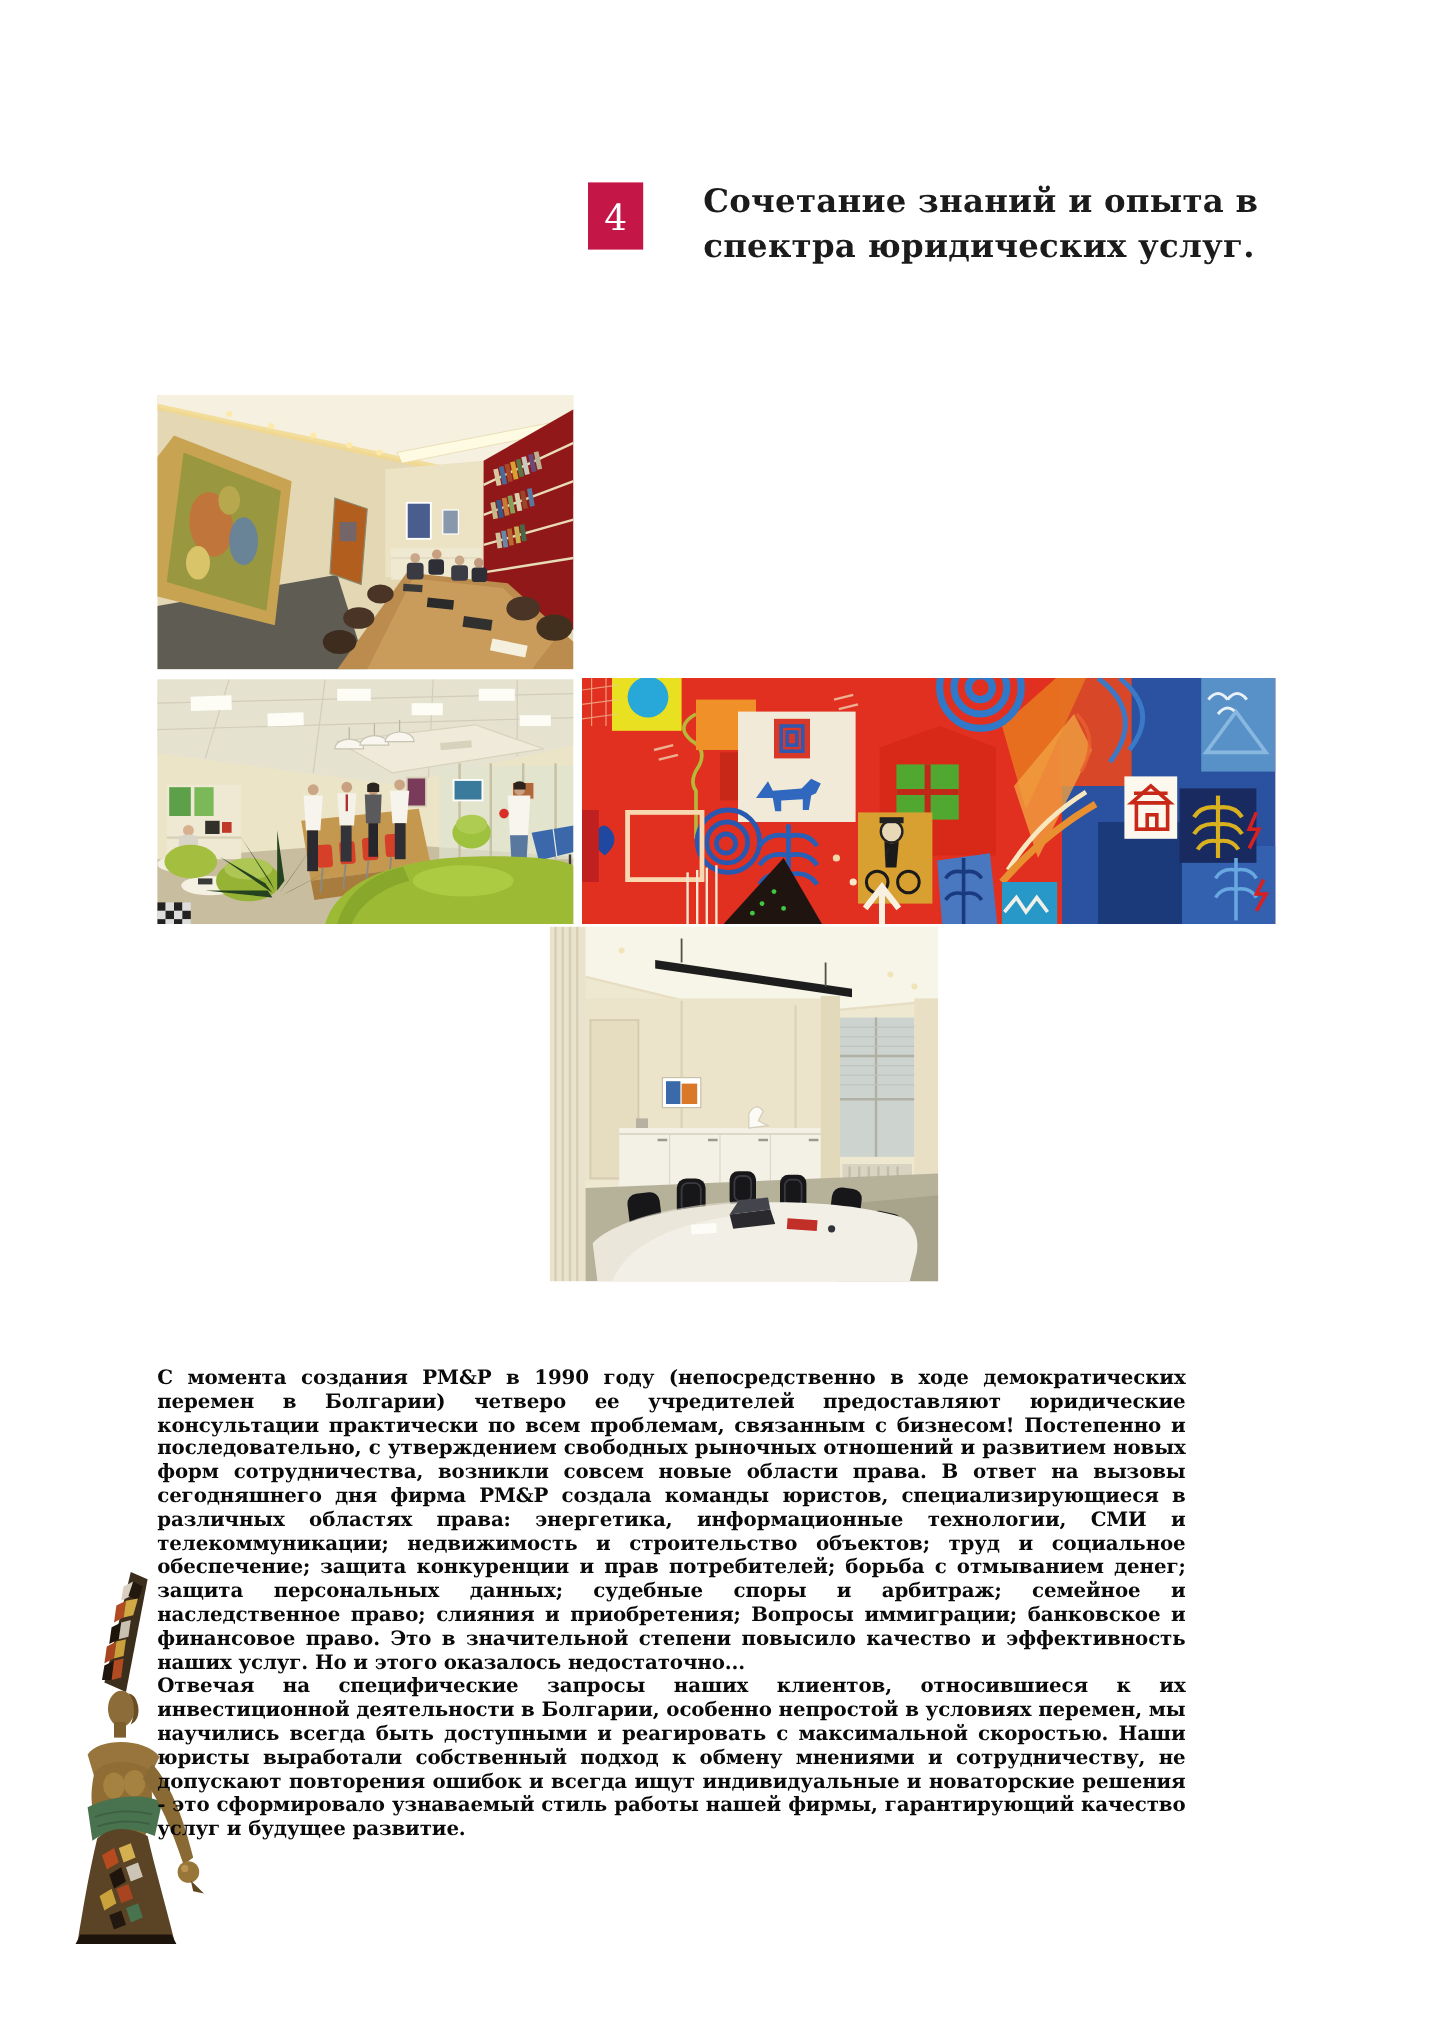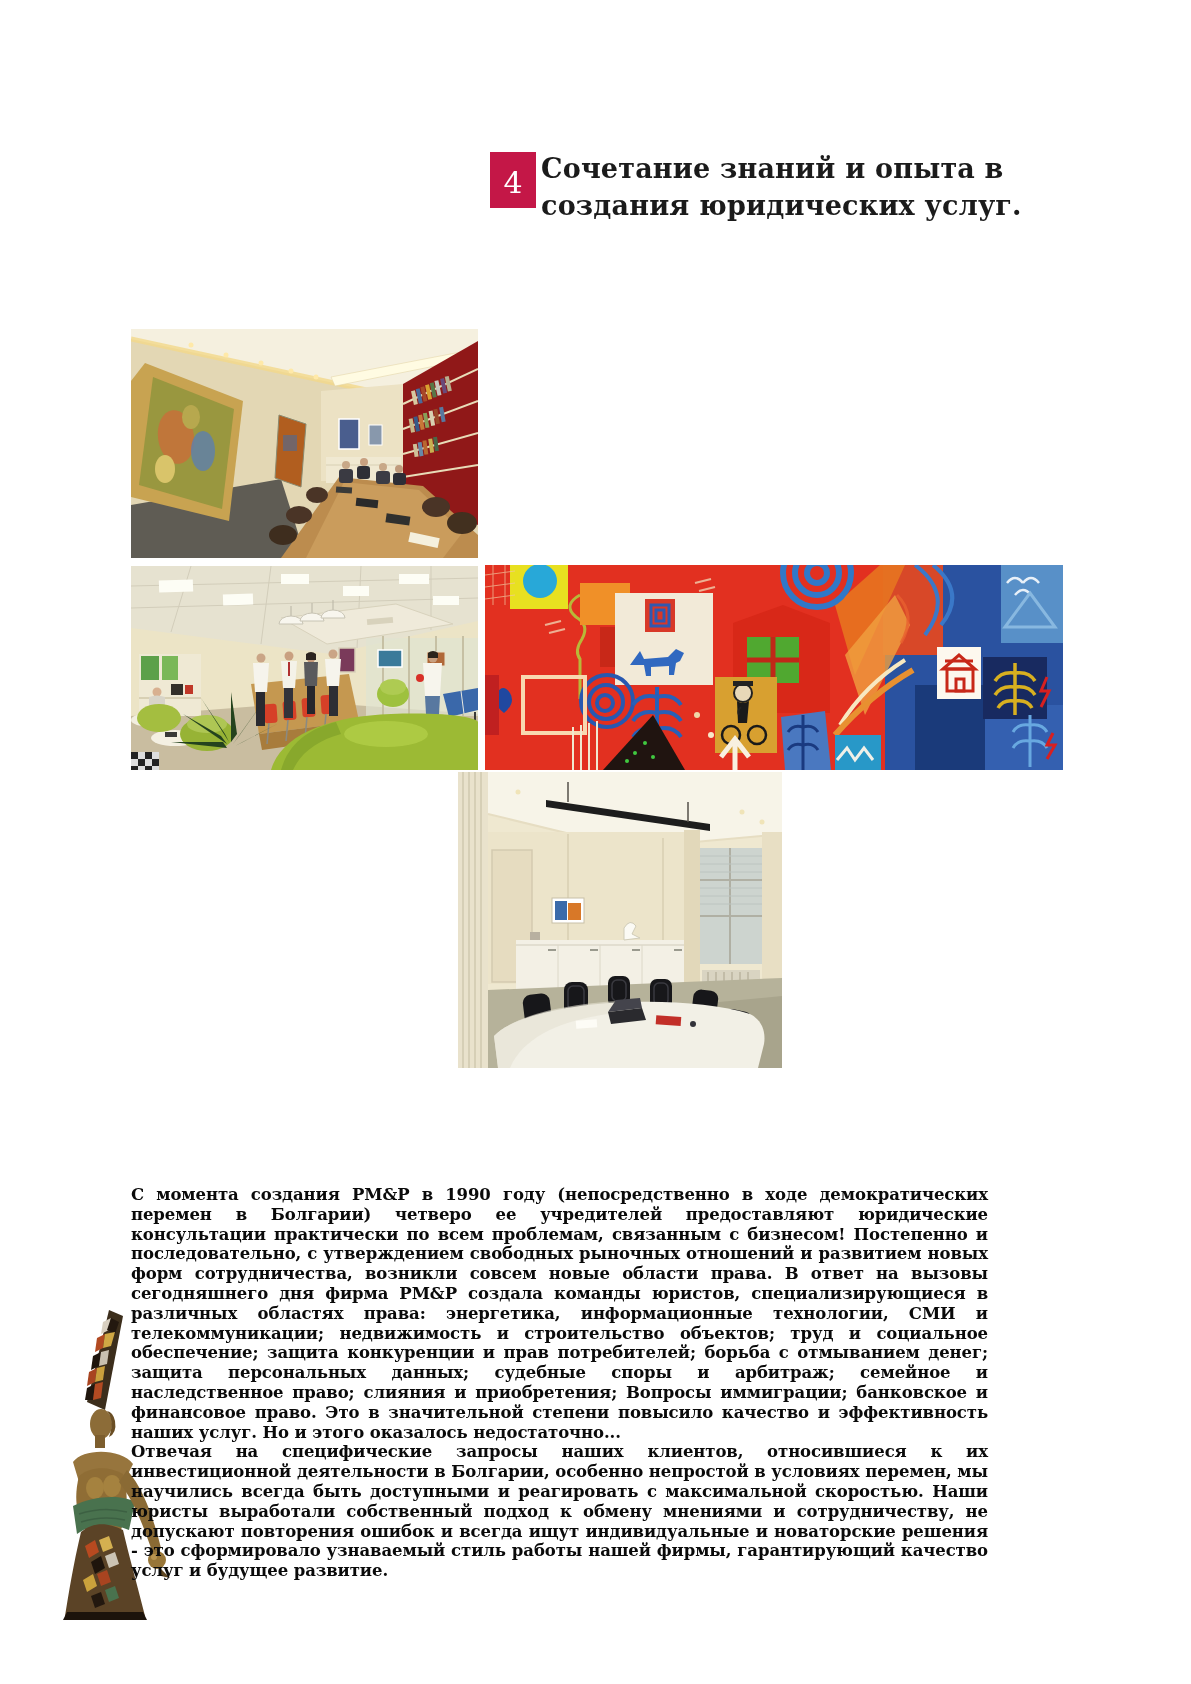--- a/index.html
+++ b/index.html
@@ -19,50 +19,49 @@
     color:#ffffff;font-size:30px;font-weight:400;
     font-family:"DejaVu Serif", serif;
     transform:translateY(2px);
   }
   .heading{
     position:absolute;left:541px;top:150px;width:545px;
     color:#1b1b1b;
     font-size:27px;line-height:37px;font-weight:600;
     letter-spacing:0.2px;
   }
-  .heading div{white-space:nowrap;}
+  .heading div{white-space:nowrap;margin-left:45px;}
   .photo{position:absolute;overflow:hidden;}
   .photo svg{display:block;width:100%;height:100%;}
   #photo-boardroom{left:131px;top:329px;width:347px;height:229px;}
   #photo-lounge{left:131px;top:566px;width:347px;height:204px;}
   #photo-painting{left:485px;top:565px;width:578px;height:205px;}
   #photo-meeting{left:458px;top:772px;width:324px;height:296px;}
   #sculpture{left:45px;top:1308px;width:125px;height:312px;z-index:1;}
   .body-text{
     position:absolute;left:131px;top:1138px;width:857px;z-index:2;
     color:#0a0a0a;
     font-size:16.5px;line-height:19.8px;font-weight:600;
     text-align:justify;
     letter-spacing:-0.1px;
-    margin-top:47px;
   }
   .body-text p{margin:0;padding:0;}
 </style>
 </head>
 <body>
 
 <div class="page">
 
   <div class="page-number-box">
     <span>4</span>
   </div>
 
   <div class="heading">
     <div>Сочетание знаний и опыта в</div>
-    <div>создания юридических услуг.</div>
+    <div>спектра юридических услуг.</div>
   </div>
 
   <div class="photo" id="photo-boardroom">
     <svg viewBox="0 0 347 229" preserveAspectRatio="none">
       <rect width="347" height="229" fill="#e3d7b4"></rect>
       <polygon points="0,176 150,150 175,229 0,229" fill="#5f5c54"></polygon>
       <polygon points="0,0 347,0 347,78 240,62 120,36 0,10" fill="#f5f0df"></polygon>
       <polyline points="0,10 120,36 240,62 347,78" fill="none" stroke="#f3d88a" stroke-width="5" opacity="0.8"></polyline>
       <polygon points="200,48 335,22 339,30 204,57" fill="#fffbe2" stroke="#e0d0a0" stroke-width="0.5"></polygon>
       <circle cx="60" cy="16" r="2.5" fill="#ffe9a8"></circle>

